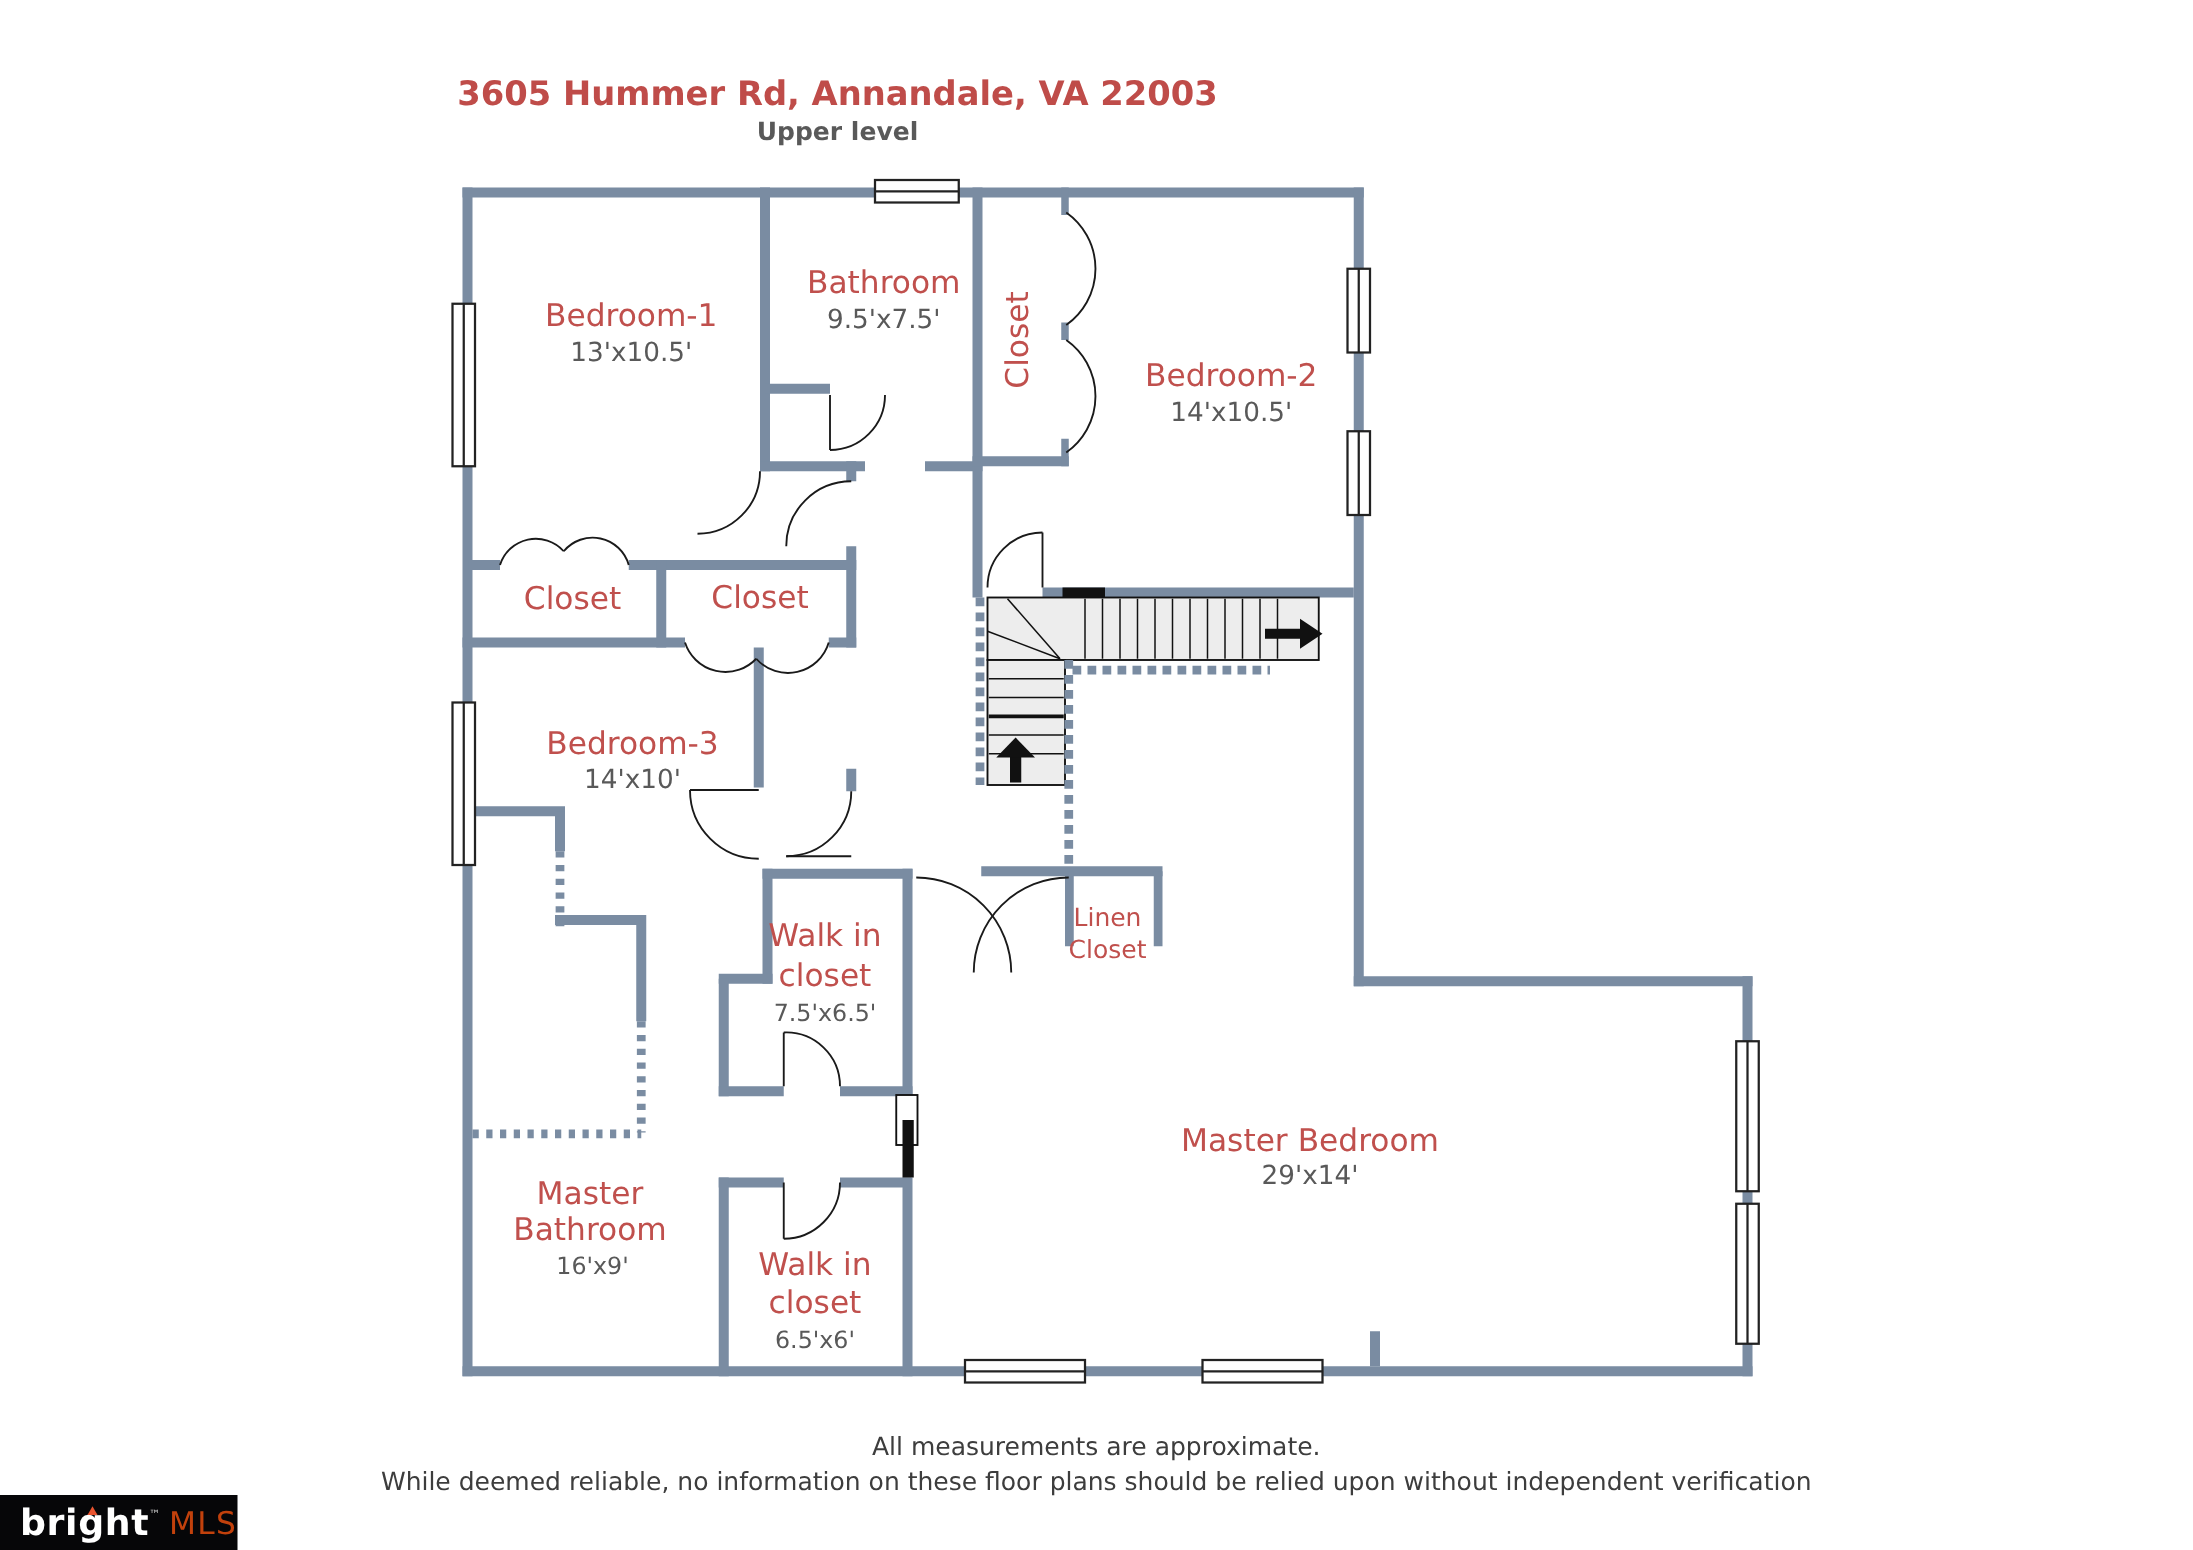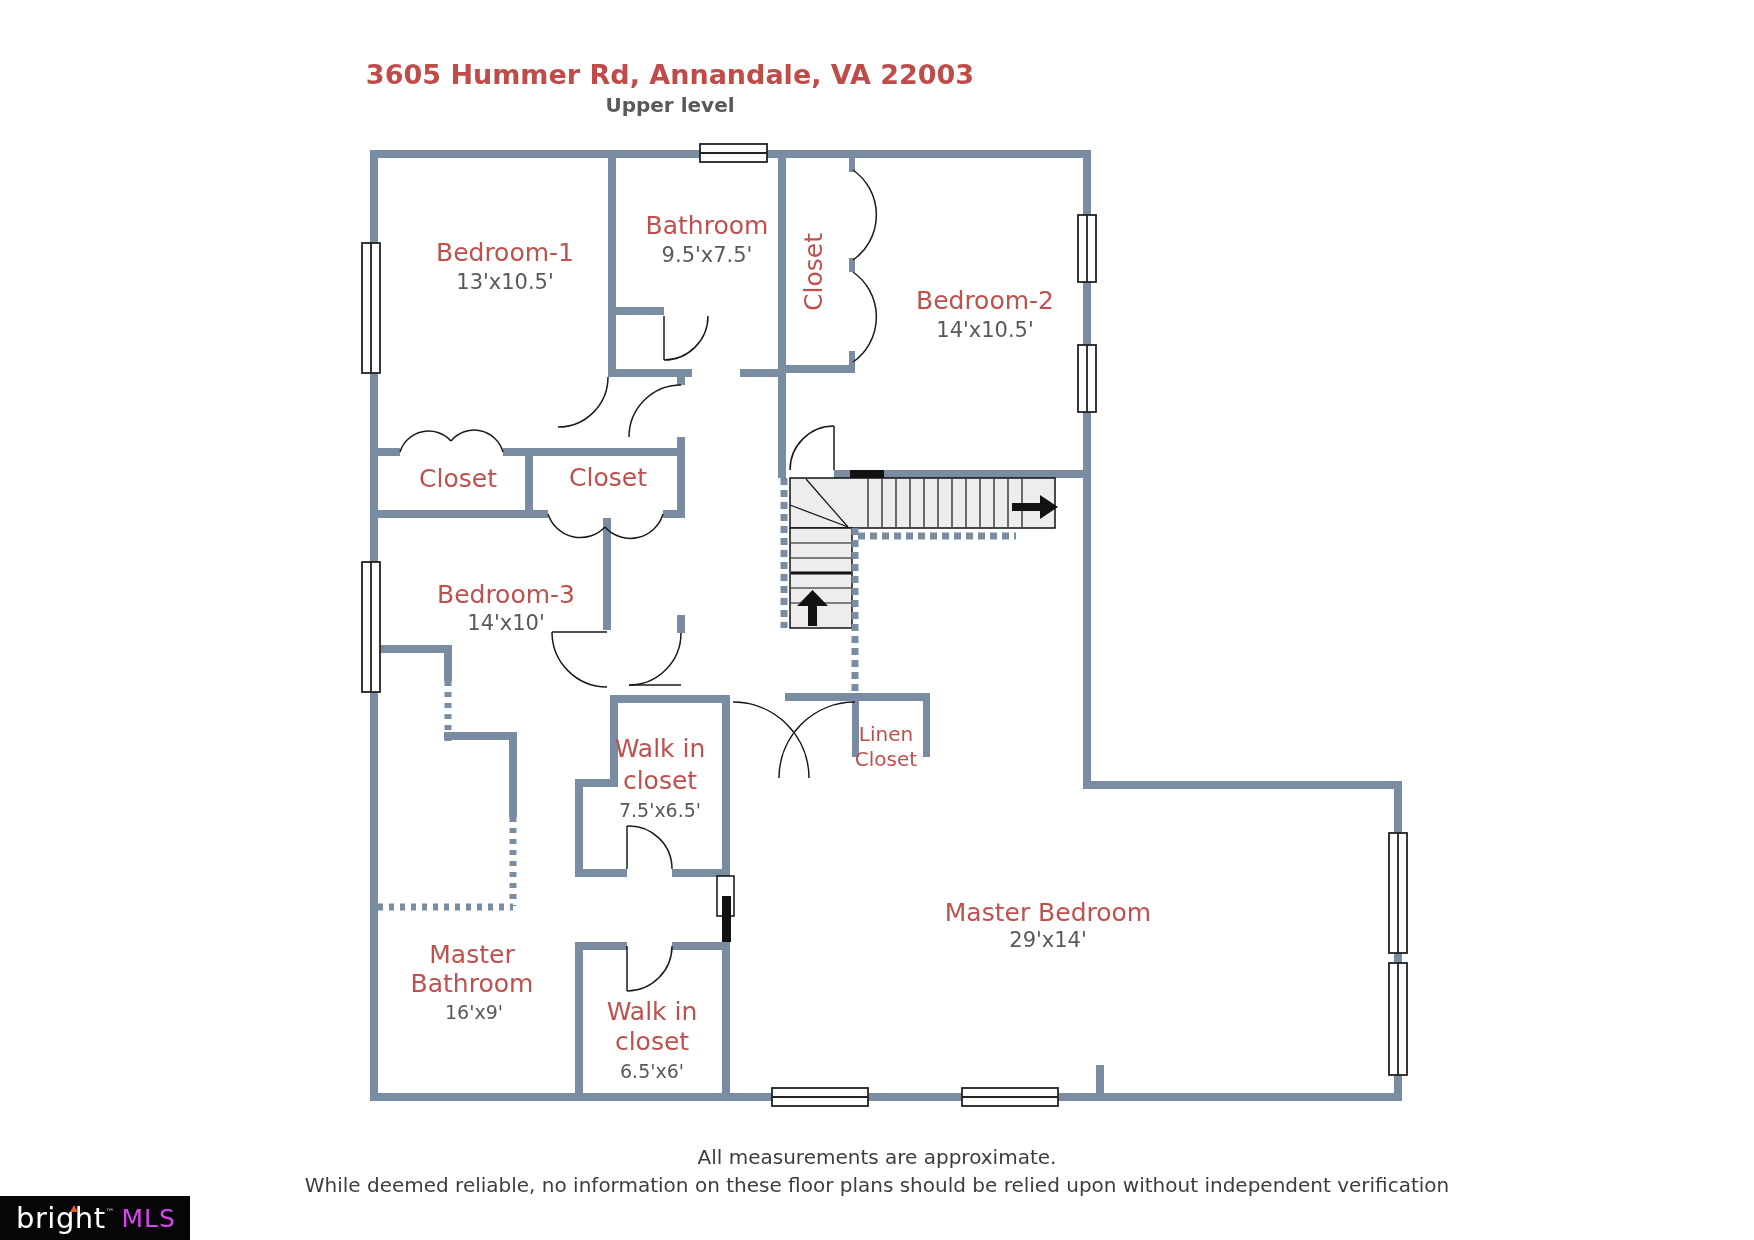--- a/index.html
+++ b/index.html
@@ -10,23 +10,23 @@
   .title{font-size:27px;font-weight:bold;fill:#bf4c49;}
   .subtitle{font-size:20px;font-weight:bold;fill:#595959;}
   .rn{font-size:25px;fill:#c0504d;}
   .rn-sm{font-size:20px;fill:#c0504d;}
   .rd{font-size:21px;fill:#595959;}
   .rd-sm{font-size:19px;fill:#595959;}
   .foot{font-size:20px;fill:#3d3d3d;}
   .ctr{text-anchor:middle;}
   #logo{position:absolute;left:0;top:1196px;width:190px;height:44px;background:#060608;
         display:flex;align-items:center;padding-left:16px;box-sizing:border-box;}
-  #logo .brand{color:#fff;font-weight:normal;font-size:29px;letter-spacing:0.5px;line-height:1;}
+  #logo .brand{color:#fff;font-weight:bold;font-size:29px;letter-spacing:0.5px;line-height:1;}
   #logo .tm{color:#cfcfcf;font-size:9px;vertical-align:top;line-height:1;position:relative;top:-6px;}
-  #logo .mls{color:#d946ef;font-size:25px;margin-left:7px;letter-spacing:1px;line-height:1;}
+  #logo .mls{color:#c2410c;font-size:25px;margin-left:7px;letter-spacing:1px;line-height:1;}
   #logo .tittle{position:absolute;left:70px;top:9px;width:0;height:0;
         border-left:4px solid transparent;border-right:4px solid transparent;
         border-bottom:7px solid #e8542f;}
 </style>
 </head>
 <body>
 
 <div id="page">
   <svg width="1754" height="1240" viewBox="0 0 1754 1240">
 

